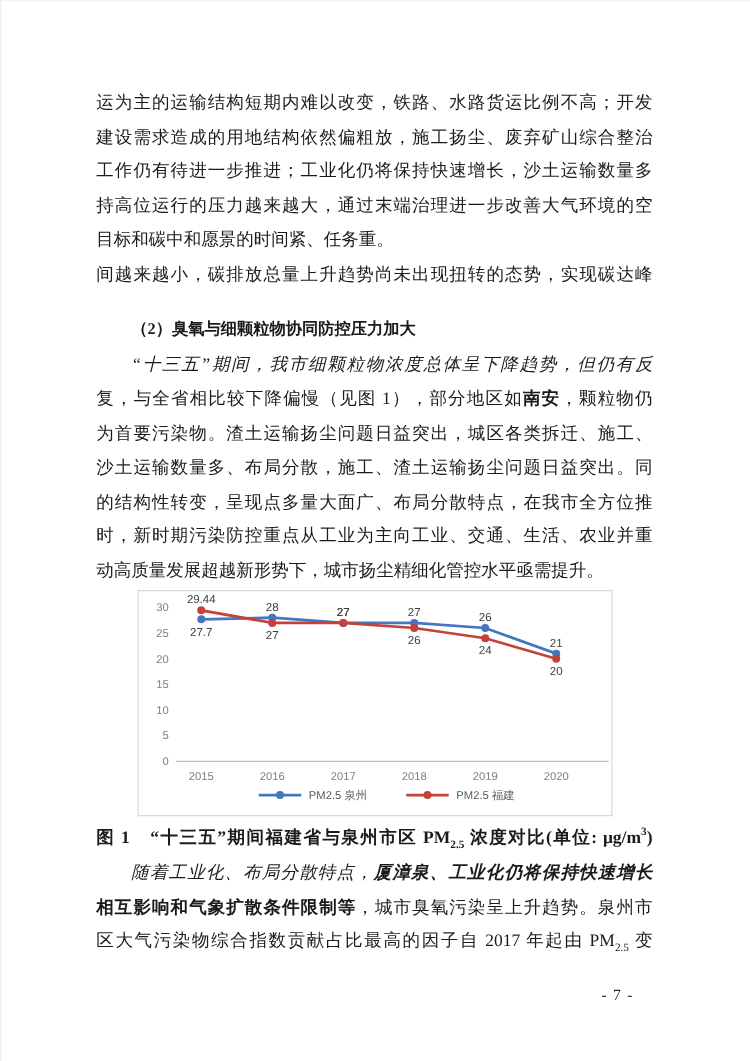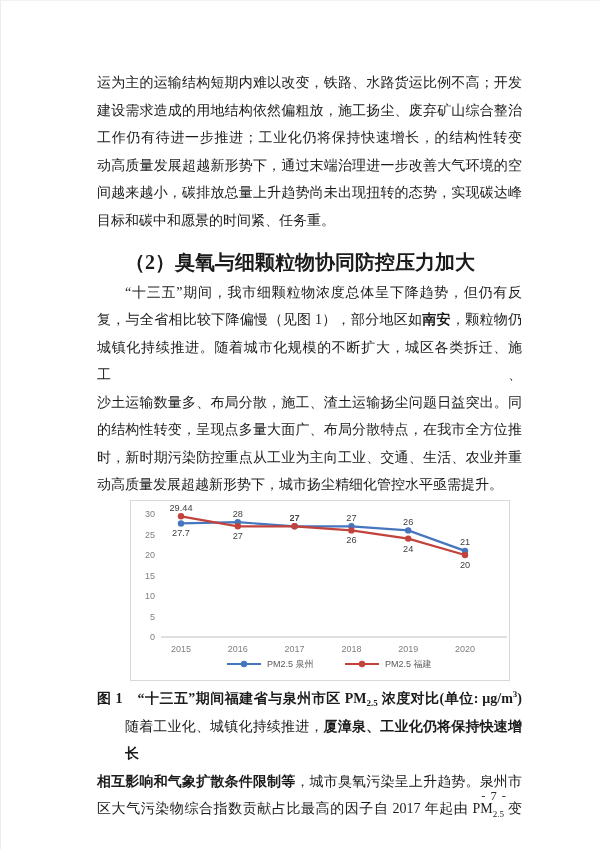--- a/index.html
+++ b/index.html
@@ -3,30 +3,30 @@
 <meta charset="utf-8">
 <style>
   html,body{margin:0;padding:0;}
   body{
     width:600px;height:849px;background:#ffffff;position:relative;
     font-family:"Liberation Serif","DejaVu Serif",serif;color:#1b1b1b;
     overflow:hidden;
   }
   .page{
     position:relative;width:600px;height:849px;box-sizing:border-box;
-    padding:68px 78px 0 96px;border-left:1px solid #ececec;border-top:1px solid #f2f2f2;
+    padding:68px 78px 0 76px;border-left:1px solid #ececec;border-top:1px solid #f2f2f2;
   }
   .para{font-size:14px;line-height:27.5px;}
   .line{text-align:justify;text-align-last:justify;}
   .line.end{text-align-last:auto;}
-  .line.indent{padding-left:28px;}
+  .line.indent{padding-left:28px;font-style:italic;}
   .b{font-weight:700;margin-top:32px;}
   sub,sup{font-size:9px;line-height:0;}
   .heading{
-    font-size:20px;font-weight:700;line-height:27.5px;
+    font-size:13px;font-weight:700;line-height:27.5px;
     margin:15px 0 2px 0;padding-left:28px;
   }
   .chart-box{
     width:380px;height:181px;margin:1px 0 0 33px;
     border:1px solid #d9d9d9;background:#fff;box-sizing:border-box;
   }
   .chart-box svg{display:block;}
   .chart-box text{font-family:"Liberation Sans","DejaVu Sans",sans-serif;}
   .caption{
     font-size:14px;font-weight:700;line-height:27px;margin-top:4px;
@@ -40,32 +40,32 @@
   }
 </style>
 </head>
 <body>
 
 <div class="page">
 
   <div class="para">
       <div class="line"><span>运为主的运输结构短期内难以改变，铁路、水路货运比例不高；开发</span></div>
       <div class="line"><span>建设需求造成的用地结构依然偏粗放，施工扬尘、废弃矿山综合整治</span></div>
-      <div class="line"><span>工作仍有待进一步推进；工业化仍将保持快速增长，的结构性转变</span></div>
-      <div class="line"><span>动高质量发展超越新形势下，通过末端治理进一步改善大气环境的空</span></div>
+      <div class="line"><span>工作仍有待进一步推进；工业化仍将保持快速增长，沙土运输数量多</span></div>
+      <div class="line"><span>持高位运行的压力越来越大，通过末端治理进一步改善大气环境的空</span></div>
+      <div class="line end"><span>目标和碳中和愿景的时间紧、任务重。</span></div>
       <div class="line"><span>间越来越小，碳排放总量上升趋势尚未出现扭转的态势，实现碳达峰</span></div>
-      <div class="line end"><span>目标和碳中和愿景的时间紧、任务重。</span></div>
     </div>
 
   <div class="heading">（2）臭氧与细颗粒物协同防控压力加大</div>
 
   <div class="para">
       <div class="line indent"><span>“十三五”期间，我市细颗粒物浓度总体呈下降趋势，但仍有反</span></div>
       <div class="line"><span>复，与全省相比较下降偏慢（见图 1），部分地区如</span><span class="b">南安</span><span>，颗粒物仍</span></div>
-      <div class="line"><span>城镇化持续推进。随着城市化规模的不断扩大，城区各类拆迁、施工、</span></div>
+      <div class="line"><span>为首要污染物。渣土运输扬尘问题日益突出，城区各类拆迁、施工、</span></div>
       <div class="line"><span>沙土运输数量多、布局分散，施工、渣土运输扬尘问题日益突出。同</span></div>
       <div class="line"><span>的结构性转变，呈现点多量大面广、布局分散特点，在我市全方位推</span></div>
       <div class="line"><span>时，新时期污染防控重点从工业为主向工业、交通、生活、农业并重</span></div>
       <div class="line end"><span>动高质量发展超越新形势下，城市扬尘精细化管控水平亟需提升。</span></div>
     </div>
 
   <div class="chart-box">
     <svg width="378" height="179" viewBox="0 0 378 179">
         <text x="24" y="139" text-anchor="end" fill="#7f7f7f" font-size="9">0</text>
         <text x="24" y="118.5" text-anchor="end" fill="#7f7f7f" font-size="9">5</text>
@@ -112,20 +112,20 @@
         <text x="136" y="166.2" text-anchor="start" fill="#595959" font-size="9">PM2.5 泉州</text>
         <line x1="214" y1="163" x2="248" y2="163" stroke="#C2423C" stroke-width="2.2"></line>
         <circle cx="231" cy="163" r="3.2" fill="#C2423C"></circle>
         <text x="254" y="166.2" text-anchor="start" fill="#595959" font-size="9">PM2.5 福建</text>
       </svg>
   </div>
 
   <div class="caption"><span class="b">图 1　“十三五”期间福建省与泉州市区 PM</span><sub class="b">2.5</sub><span class="b"> 浓度对比(单位: μg/m</span><sup class="b">3</sup><span class="b">)</span></div>
 
   <div class="para p3">
-      <div class="line indent"><span>随着工业化、城镇化持续推进，</span><span class="b">厦漳泉、工业化仍将保持快速增长</span></div>
+      <div class="line indent"><span>随着工业化、布局分散特点，</span><span class="b">厦漳泉、工业化仍将保持快速增长</span></div>
       <div class="line"><span class="b">相互影响和气象扩散条件限制等</span><span>，城市臭氧污染呈上升趋势。泉州市</span></div>
       <div class="line"><span>区大气污染物综合指数贡献占比最高的因子自 2017 年起由 PM</span><sub>2.5</sub><span> 变</span></div>
     </div>
 
   <div class="footer">- 7 -</div>
 
 </div>
 
 </body></html>

